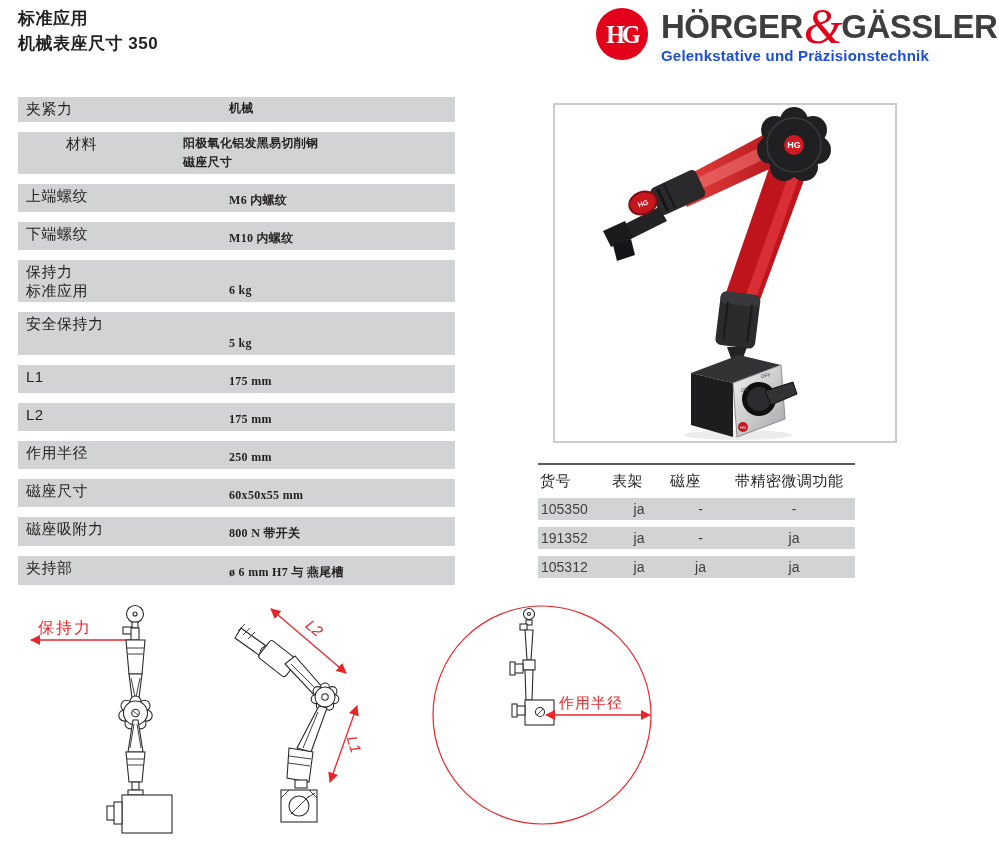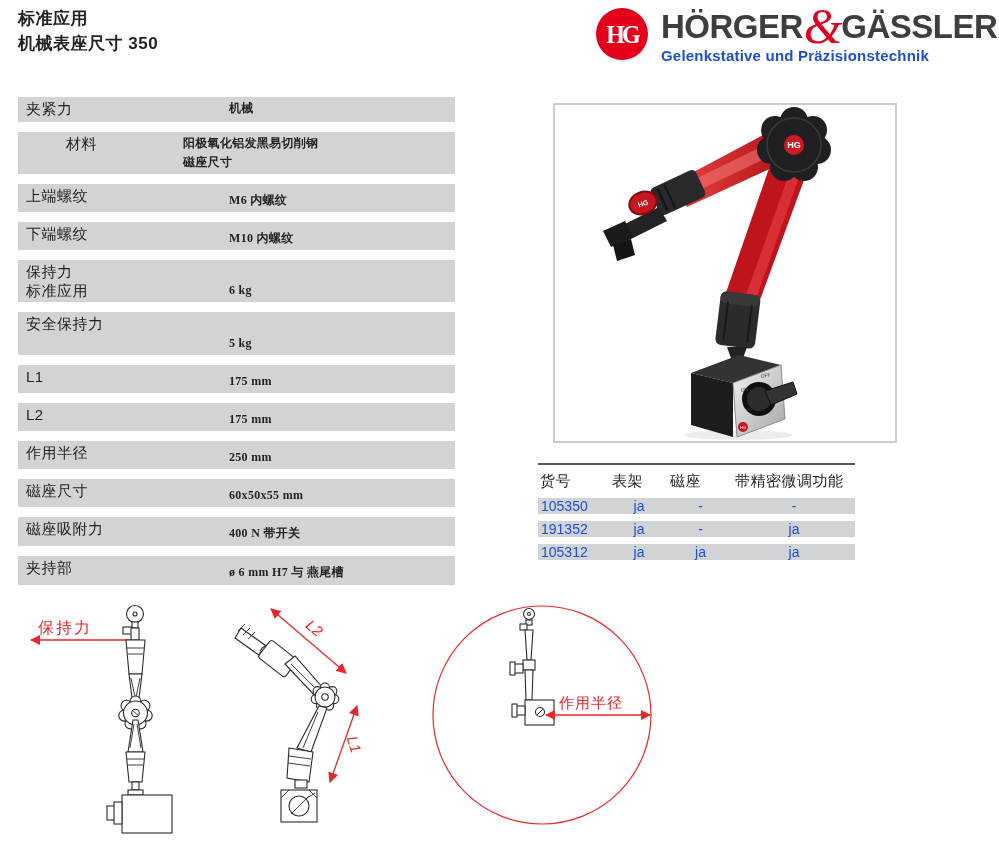--- a/index.html
+++ b/index.html
@@ -33,22 +33,22 @@
   .vbottom .spec-value{align-self:flex-end;padding-top:0;}
   .h24{min-height:24px}.h25{min-height:25px}.h27{min-height:27px}
   .h29{min-height:29px}.h38{min-height:38px}.h40{min-height:40px}.h43{min-height:43px}
   
   .photo{position:absolute;left:553px;top:103px;width:344px;height:340px;
     border:2px solid #cbccce;box-sizing:border-box;background:#fff;}
   
   .variants{position:absolute;left:538px;top:463px;width:317px;border-top:2px solid #5a5a5c;}
   .v-head{display:grid;grid-template-columns:72px 58px 65px 1fr;height:33px;
     align-items:center;font-size:15px;letter-spacing:.5px;}
-  .v-row{display:grid;grid-template-columns:72px 58px 65px 1fr;height:16px;
-    align-items:center;background:#d2d3d4;margin-bottom:7px;font-size:14px;color:#1d4ed8;}
+  .v-row{display:grid;grid-template-columns:72px 58px 65px 1fr;height:22px;
+    align-items:center;background:#d2d3d4;margin-bottom:7px;font-size:14px;color:#404040;}
   .v-row span:first-child{padding-left:3px;}
   .v-row .c{text-align:center;}
   .v-head span{padding-left:2px;}
   
   .diagram{position:absolute;}
   .lineart{stroke:#2b2b2d;stroke-width:1.1;fill:#ffffff;}
   .lineart-thin{stroke:#2b2b2d;stroke-width:.9;fill:none;}
   .red-dim{stroke:#e8262b;stroke-width:1.3;fill:none;}
   .red-label{fill:#e8262b;}
 </style>
@@ -112,21 +112,21 @@
   <div class="spec-row h24">
     <div class="spec-label">作用半径</div>
     <div class="spec-value">250 mm</div>
   </div>
   <div class="spec-row h24">
     <div class="spec-label">磁座尺寸</div>
     <div class="spec-value">60x50x55 mm</div>
   </div>
   <div class="spec-row h29">
     <div class="spec-label">磁座吸附力</div>
-    <div class="spec-value">400 N 带开关</div>
+    <div class="spec-value">800 N 带开关</div>
   </div>
   <div class="spec-row h29">
     <div class="spec-label">夹持部</div>
     <div class="spec-value">ø 6 mm H7 与 燕尾槽</div>
   </div>
 </div>
 
 <div class="photo">
   <svg width="340" height="336" viewBox="0 0 340 336">
     <defs>

